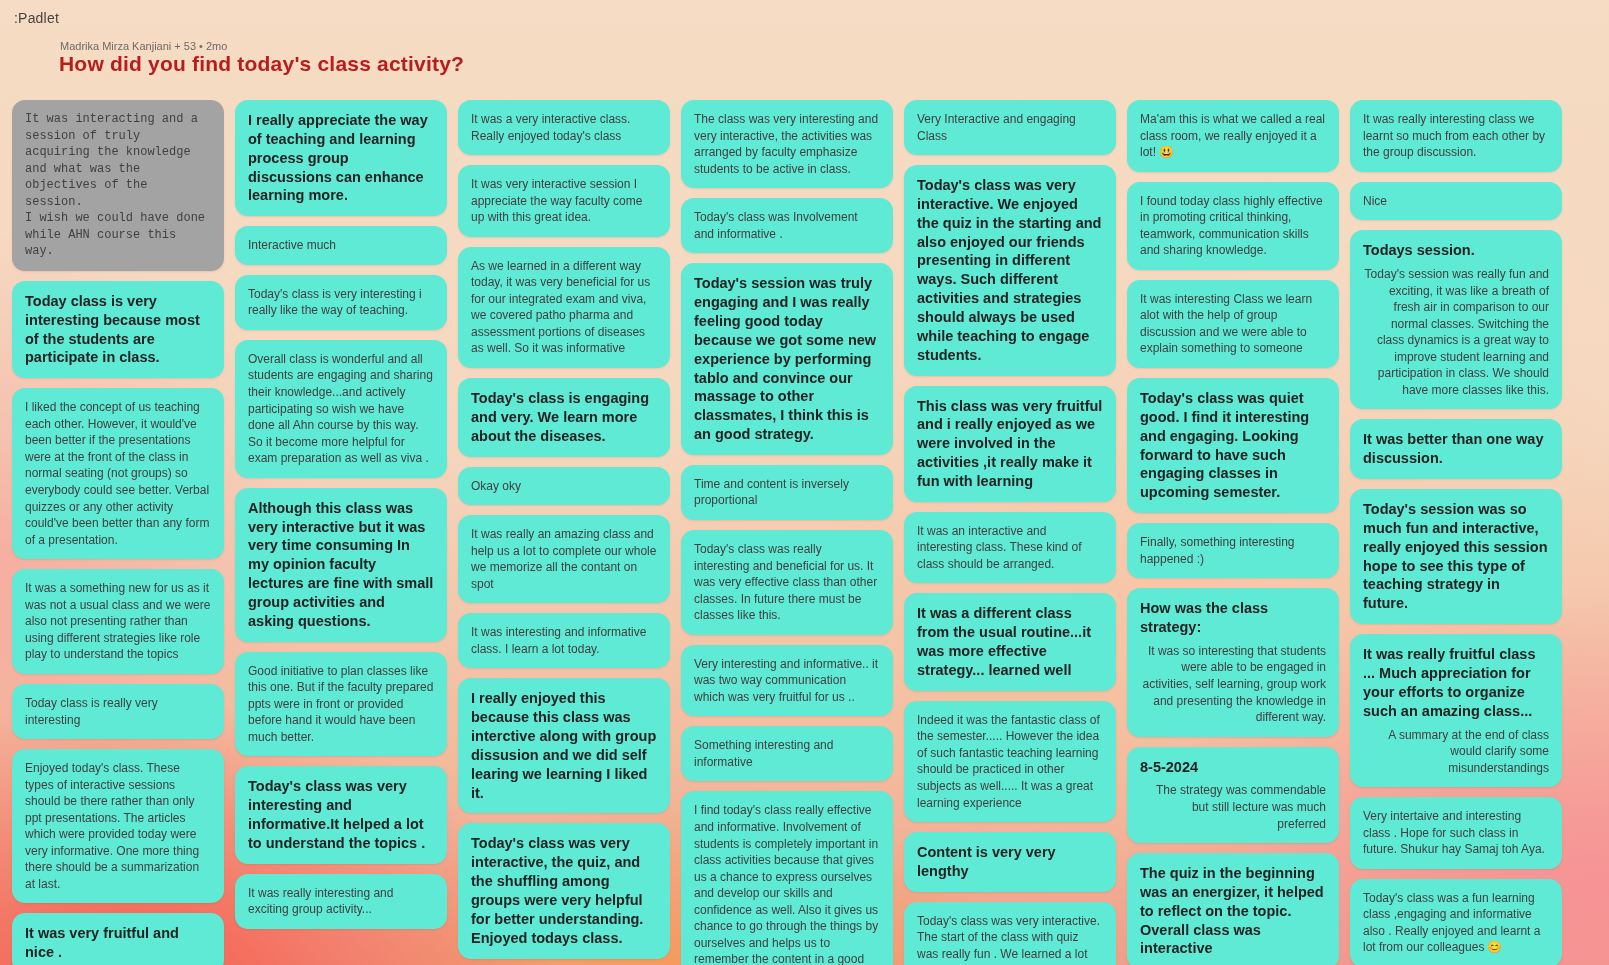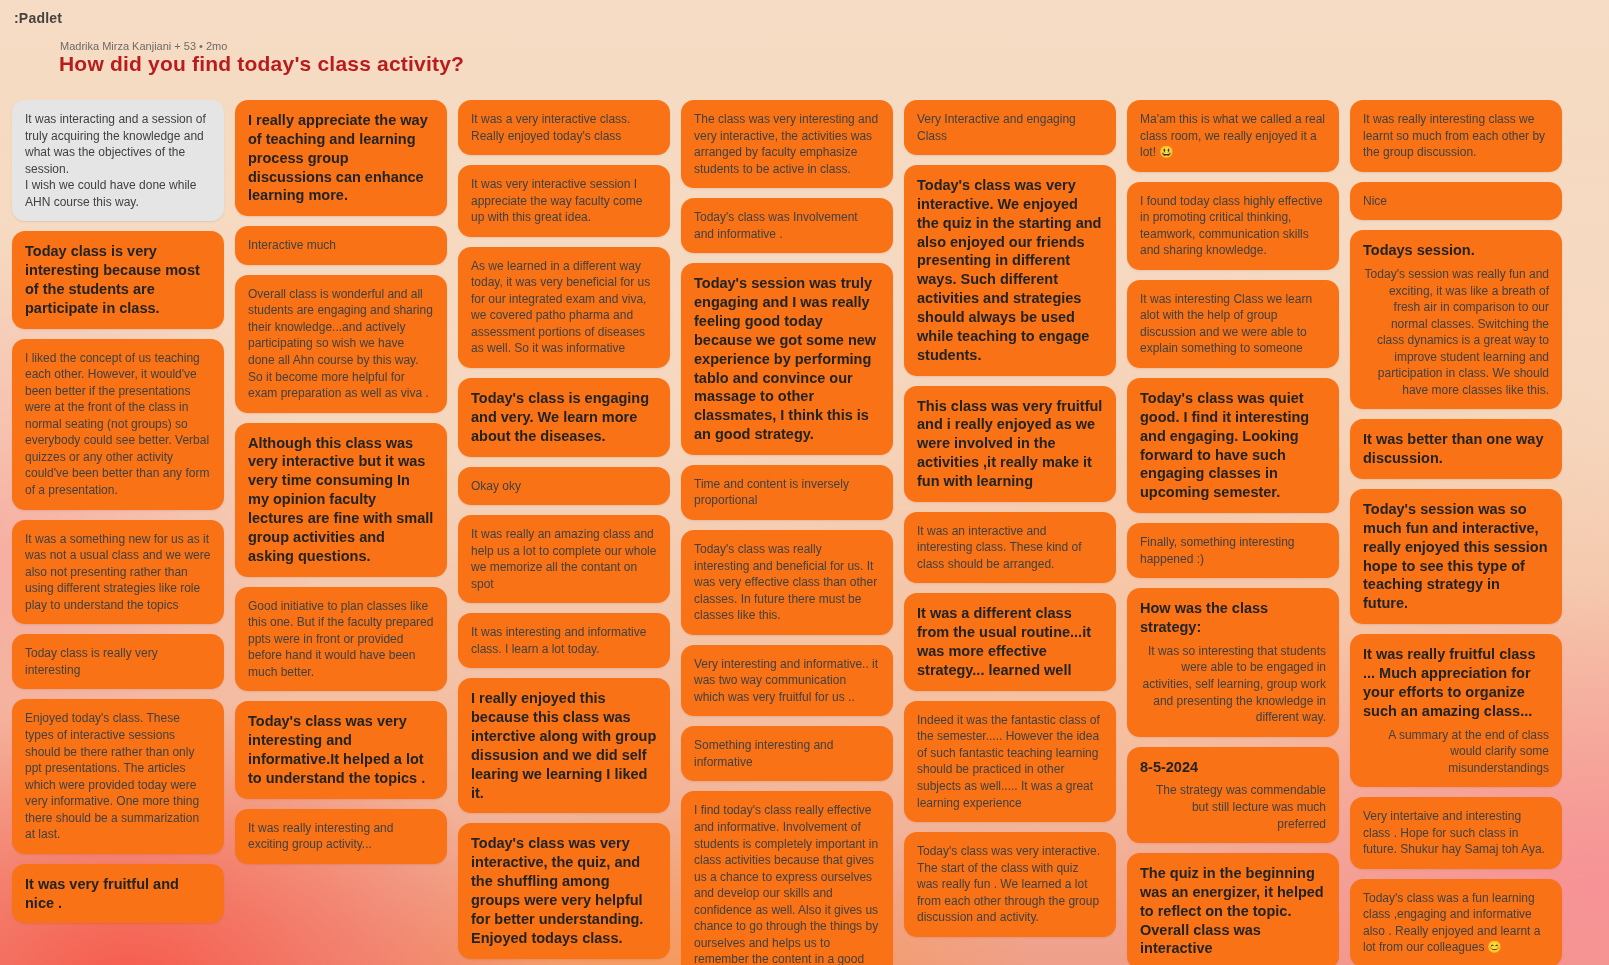--- a/index.html
+++ b/index.html
@@ -10,40 +10,40 @@
     background:
       radial-gradient(ellipse 620px 420px at 8% 102%, rgba(246,88,74,0.95), rgba(246,88,74,0) 68%),
       radial-gradient(ellipse 520px 320px at 43% 106%, rgba(250,152,72,0.9), rgba(250,152,72,0) 70%),
       radial-gradient(ellipse 700px 430px at 99% 92%, rgba(248,142,150,0.85), rgba(248,142,150,0) 70%),
       radial-gradient(ellipse 480px 480px at 0% 58%, rgba(248,150,148,0.55), rgba(248,150,148,0) 68%),
       radial-gradient(ellipse 800px 480px at 72% 62%, rgba(250,195,160,0.5), rgba(250,195,160,0) 70%),
       linear-gradient(180deg, #f6dcc4 0%, #f5d7be 45%, #f3bb9e 78%, #ef9f8a 100%);
   }
   .logo {
     position:absolute; top:10px; left:14px;
-    font-size:14px; font-weight:bold; color:#474340; letter-spacing:0.2px;
+    font-size:14px; font-weight:normal; color:#474340; letter-spacing:0.2px;
   }
   .byline {
     position:absolute; top:40px; left:60px;
     font-size:11px; color:#6f6a66;
   }
   .page-title {
     position:absolute; top:52px; left:59px;
     font-size:21px; font-weight:bold; color:#b91c1c; letter-spacing:0.2px;
   }
   .board {
     position:absolute; top:100px; left:12px;
     display:flex; gap:11px; align-items:flex-start;
   }
   .column { width:212px; display:flex; flex-direction:column; gap:10px; }
   .card {
-    background:#f97316; border-radius:13px; padding:11px 13px;
+    background:#5eead4; border-radius:13px; padding:11px 13px;
     box-shadow:0 1px 2px rgba(90,40,30,0.10); cursor:pointer;
   }
-  .card.green { background:#e5e5e5; }
+  .card.green { background:#a3a3a3;font-family:Liberation Mono, monospace; }
   .card-text { font-size:12px; line-height:1.38; color:#414141; white-space:pre-line; }
   .card-text.bold { font-size:14.5px; font-weight:bold; color:#232323; line-height:1.3; }
   .card-title { font-size:14.5px; font-weight:bold; color:#232323; line-height:1.3; margin-bottom:6px; }
   .card-body { font-size:12px; line-height:1.38; color:#414141;text-align:right; }
 </style>
 </head>
 <body>
 
 <div class="logo">:Padlet</div>
 <div class="byline">Madrika Mirza Kanjiani + 53 •  2mo</div>
@@ -75,20 +75,23 @@
       </div>
     </div>
     <div class="column">
       <div class="card">
         <div class="card-text bold">I really appreciate the way of teaching and learning process group discussions can enhance learning more.</div>
       </div>
       <div class="card">
         <div class="card-text">Interactive much</div>
       </div>
       <div class="card">
+        <div class="card-text">Today's class is very interesting i really like the way of teaching.</div>
+      </div>
+      <div class="card">
         <div class="card-text">Overall class is wonderful and all students are engaging and sharing their knowledge...and actively participating so wish we have done all Ahn course by this way. So it become more helpful for exam preparation as well as viva .</div>
       </div>
       <div class="card">
         <div class="card-text bold">Although this class was very interactive but it was very time consuming In my opinion faculty lectures are fine with small group activities and asking questions.</div>
       </div>
       <div class="card">
         <div class="card-text">Good initiative to plan classes like this one. But if the faculty prepared ppts were in front or provided before hand it would have been much better.</div>
       </div>
       <div class="card">
         <div class="card-text bold">Today's class was very interesting and informative.It helped a lot to understand the topics .</div>
@@ -163,20 +166,23 @@
         <div class="card-text bold">This class was very fruitful and i really enjoyed  as we were involved in the activities ,it really make it fun with learning</div>
       </div>
       <div class="card">
         <div class="card-text">It was an interactive and interesting class. These kind of class should be arranged.</div>
       </div>
       <div class="card">
         <div class="card-text bold">It was a different class from the usual routine...it was more effective strategy... learned well</div>
       </div>
       <div class="card">
         <div class="card-text">Indeed it was the fantastic class of the semester..... However the idea of such fantastic teaching learning should be practiced in other subjects as well..... It was a great learning experience</div>
+      </div>
+      <div class="card">
+        <div class="card-text bold">Content is very very lengthy</div>
       </div>
       <div class="card">
         <div class="card-text">Today's class was very interactive. The start of the class with quiz was really fun . We learned a lot from each other through the group discussion and activity.</div>
       </div>
     </div>
     <div class="column">
       <div class="card">
         <div class="card-text">Ma'am this is what we called a real class room, we really enjoyed it a lot! 😃</div>
       </div>
       <div class="card">

